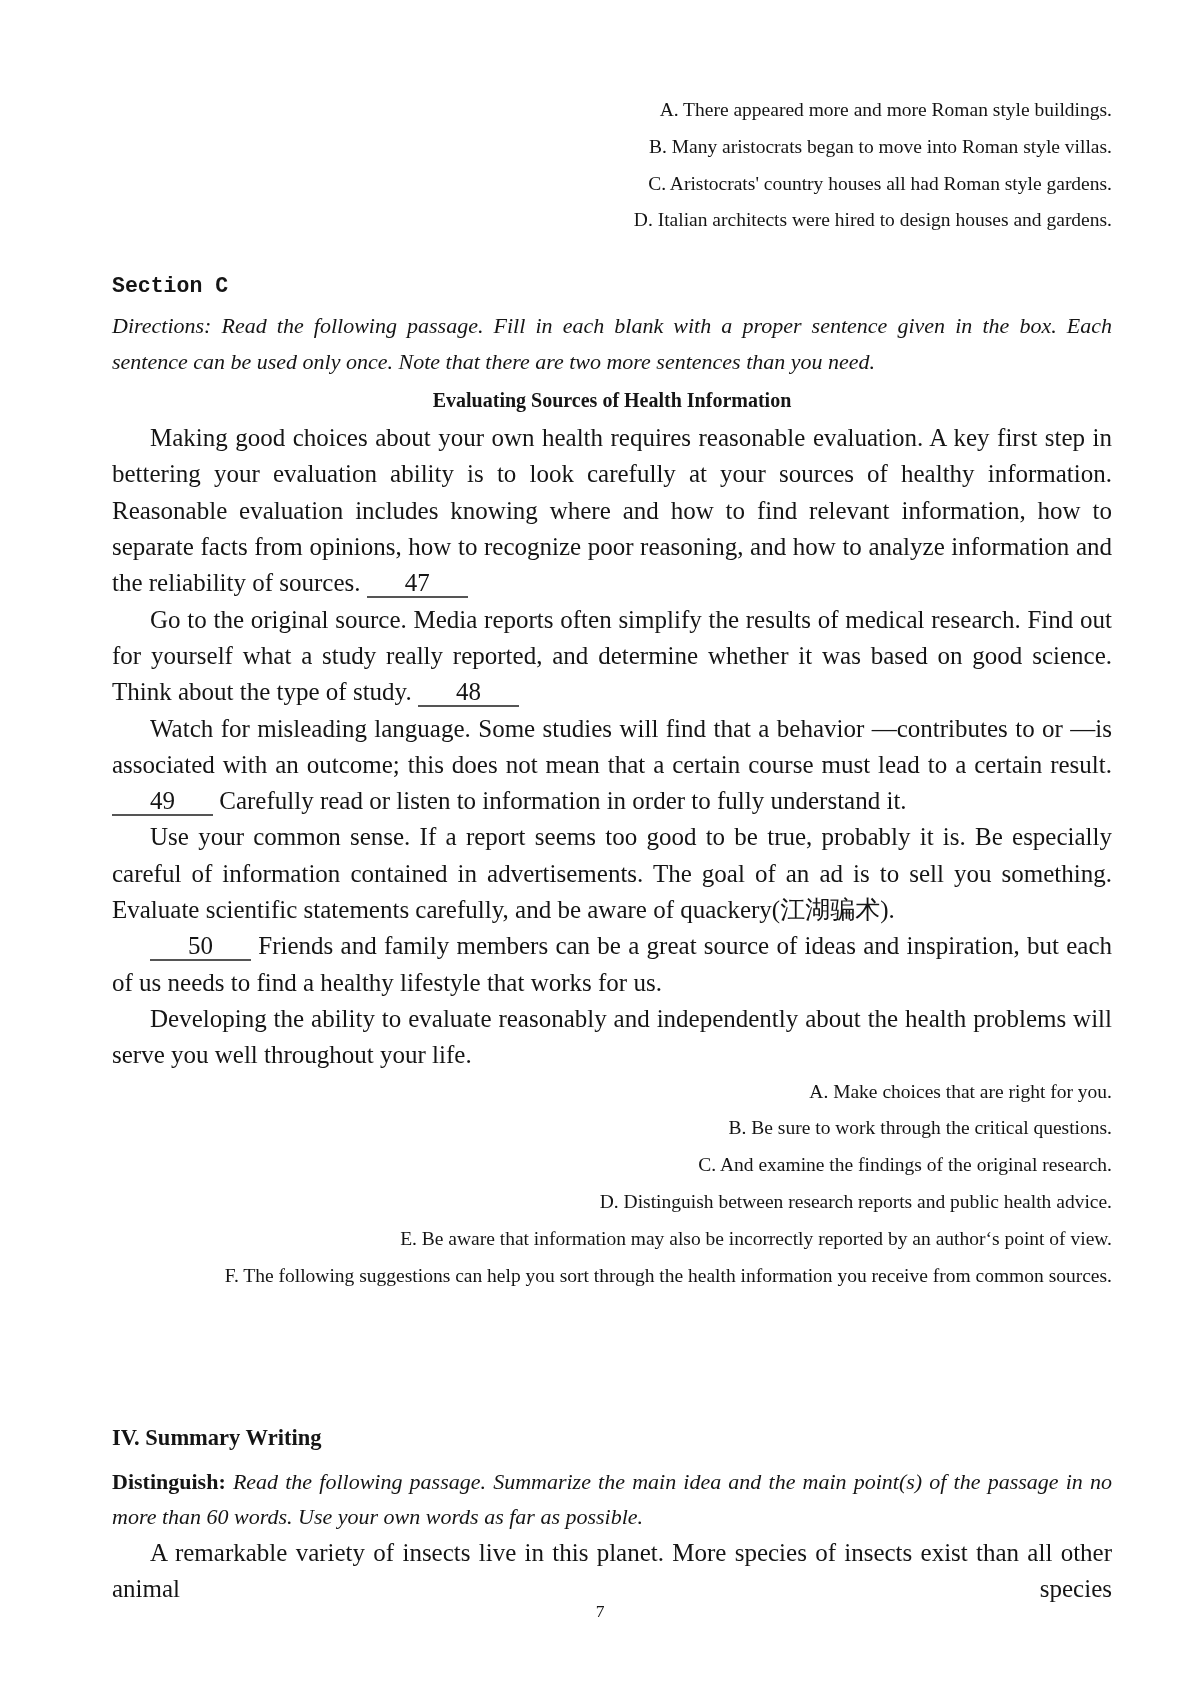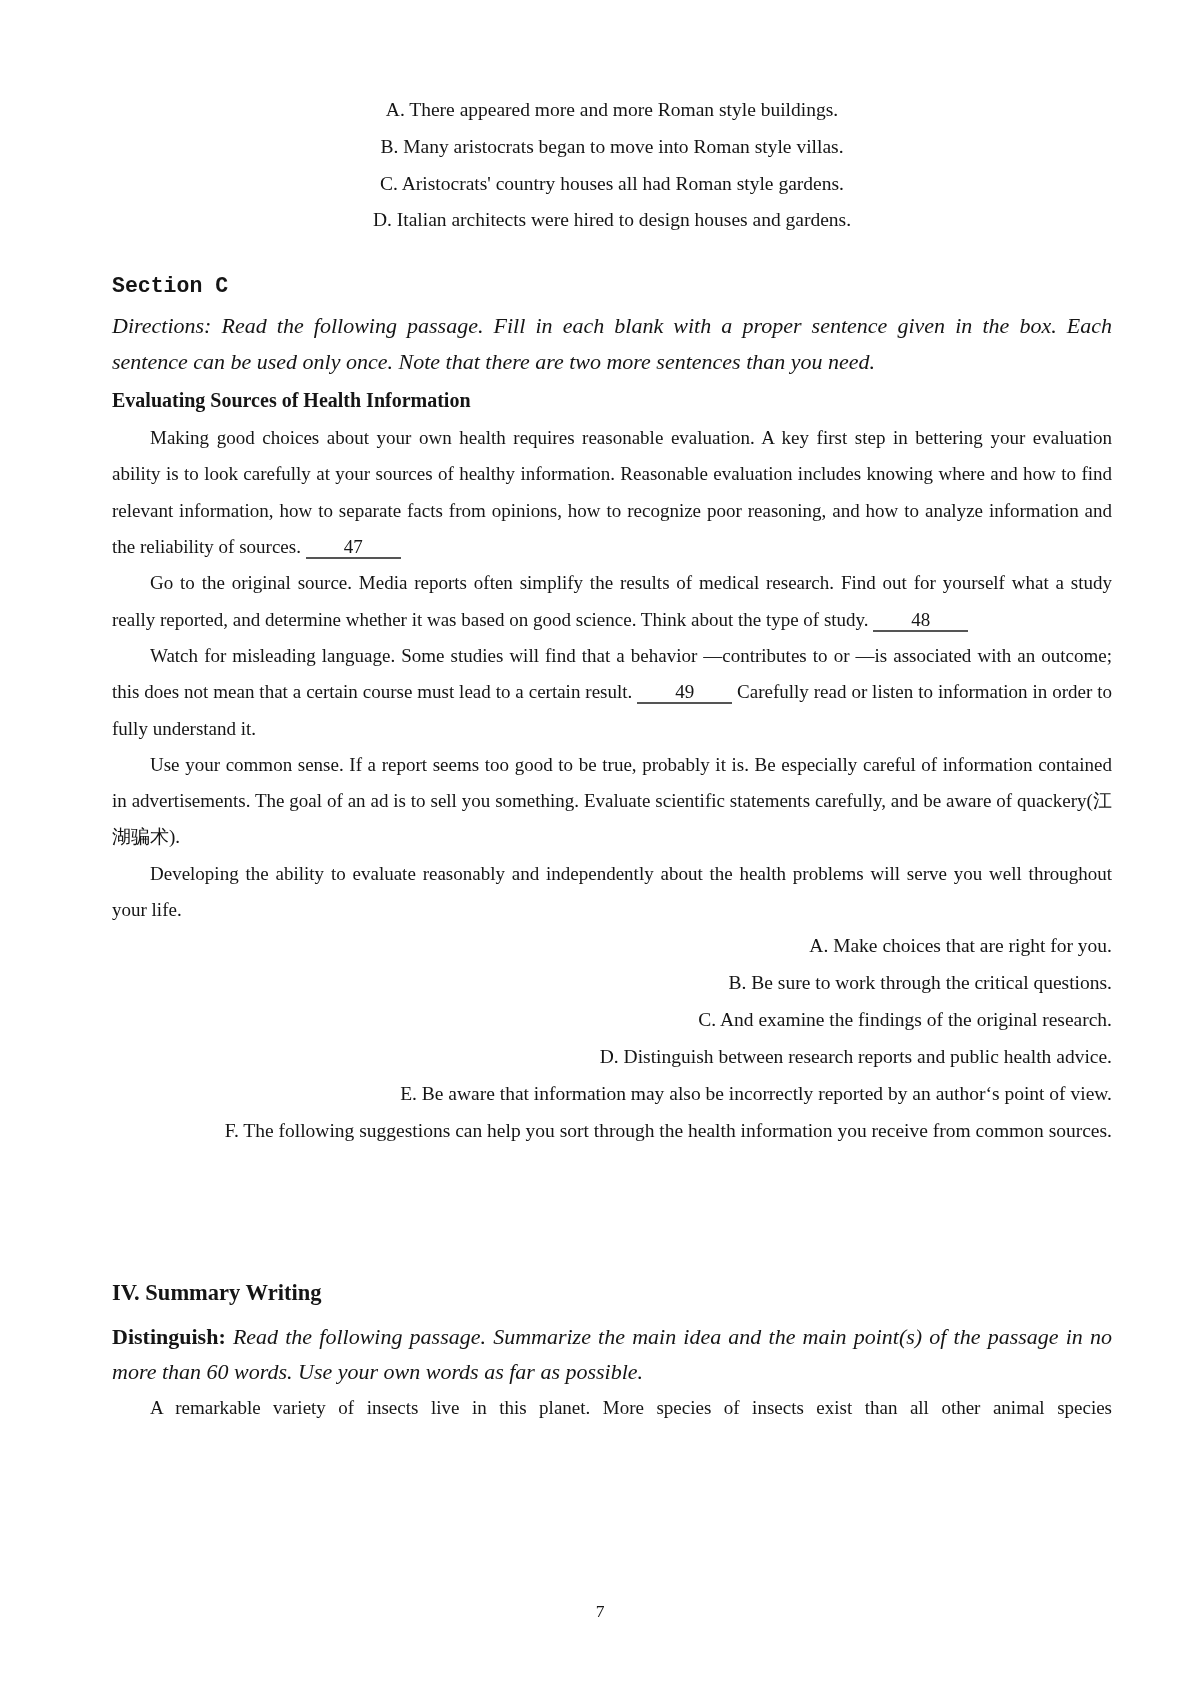--- a/index.html
+++ b/index.html
@@ -12,47 +12,48 @@
     font-family: "Liberation Serif", "DejaVu Serif", serif;
     position: relative;
     overflow: hidden;
   }
   .sheet { padding: 92px 88px 0 112px; }
   .sheet p { margin: 0; }
 
   .options-top p {
     font-size: 19.5px;
     line-height: 36.8px;
-    text-align: center;
+    text-align: right;
   }
 
   .sec-heading {
     font-size: 21.5px;
     font-weight: bold;
     line-height: 30px;
     margin: 32px 0 7px;
     font-family: Liberation Mono, monospace;
   }
 
   .directions {
     font-size: 22px;
     line-height: 35.5px;
     text-align: justify;
   }
   .directions.sc { font-style: italic; }
 
   .passage-title {
     font-size: 20px;
     font-weight: bold;
+    text-align: center;
     line-height: 33px;
     margin: 5px 0 3px;
   }
 
   .para {
-    font-size: 19px;
+    font-size: 25px;
     line-height: 36.3px;
     text-align: justify;
     text-indent: 38px;
   }
 
   .blank {
     border-bottom: 2px solid #555555;
     padding: 0 38px;
     white-space: nowrap;
   }
@@ -104,20 +105,21 @@
 
   <div>
     <p class="para"><span>Making good choices about your own health requires reasonable evaluation. A key first step in bettering your evaluation ability is to look carefully at your sources of healthy information. Reasonable evaluation includes knowing where and how to find relevant information, how to separate facts from opinions, how to recognize poor reasoning, and how to analyze information and the reliability of sources. </span><span class="blank">47</span></p>
 
     <p class="para"><span>Go to the original source. Media reports often simplify the results of medical research. Find out for yourself what a study really reported, and determine whether it was based on good science. Think about the type of study. </span><span class="blank">48</span></p>
 
     <p class="para"><span>Watch for misleading language. Some studies will find that a behavior —contributes to or —is associated with an outcome; this does not mean that a certain course must lead to a certain result. </span><span class="blank">49</span><span> Carefully read or listen to information in order to fully understand it.</span></p>
 
     <p class="para"><span>Use your common sense. If a report seems too good to be true, probably it is. Be especially careful of information contained in advertisements. The goal of an ad is to sell you something. Evaluate scientific statements carefully, and be aware of quackery(江湖骗术).</span></p>
 
+    <p class="para"><span class="blank">50</span><span> Friends and family members can be a great source of ideas and inspiration, but each of us needs to find a healthy lifestyle that works for us.</span></p>
 
     <p class="para"><span>Developing the ability to evaluate reasonably and independently about the health problems will serve you well throughout your life.</span></p>
   </div>
 
   <div class="sent-options">
     <p>A. Make choices that are right for you.</p>
     <p>B. Be sure to work through the critical questions.</p>
     <p>C. And examine the findings of the original research.</p>
     <p>D. Distinguish between research reports and public health advice.</p>
     <p>E. Be aware that information may also be incorrectly reported by an author‘s point of view.</p>

